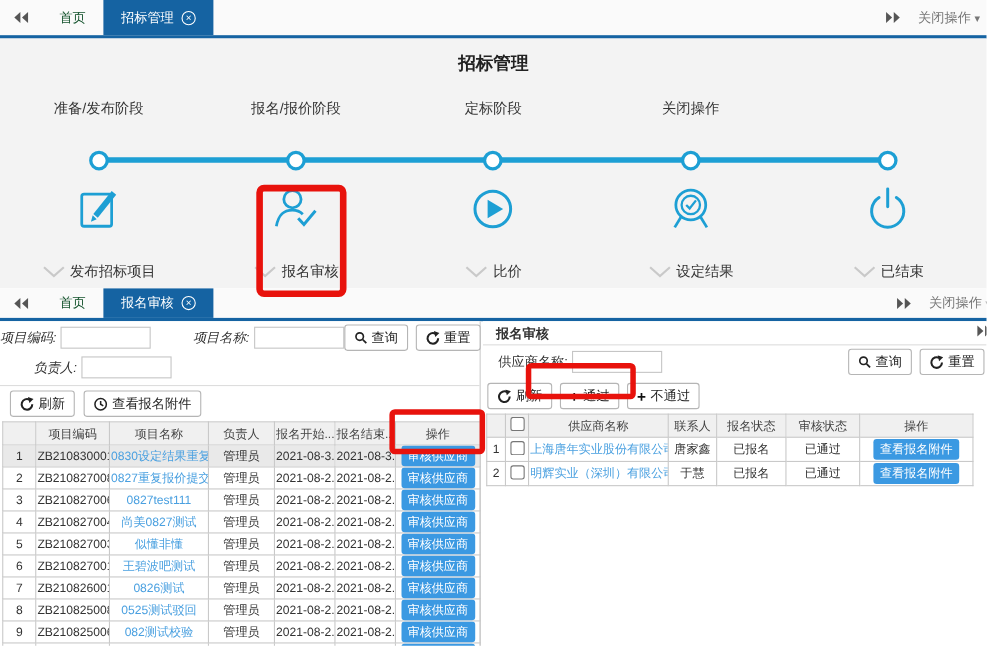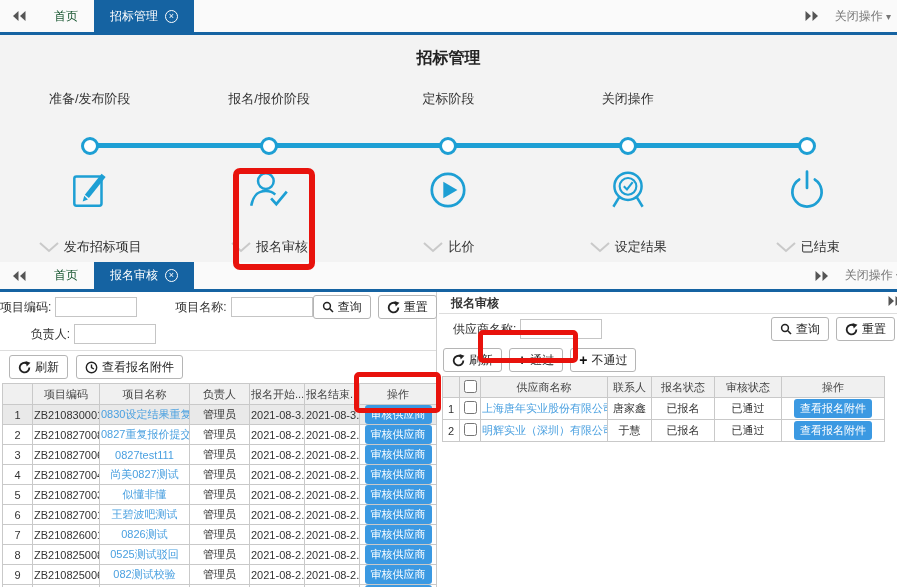--- a/index.html
+++ b/index.html
@@ -34,21 +34,21 @@
   .dot { width:18px; height:18px; background:#fff; border:3px solid #1d9fd4; border-radius:50%; position:relative; z-index:2; }
   .icons { top:130px; height:50px; }
   .actions { top:203px; }
   .action-cell { gap:4px; }
   .action-label { font-size:13px; color:#333; cursor:pointer; }
   
   .panels { position:absolute; top:292px; left:0; right:0; bottom:0; display:flex; }
   .left-panel  { width:437px; border-right:1px solid #ccc; background:#fff; }
   .right-panel { flex:1; margin-left:2px; background:#fff; position:relative; overflow:hidden; }
   .filter-row { display:flex; align-items:center; height:24px; margin-top:3px; }
-  .flabel { width:70px; text-align:right; margin-right:4px; color:#333; white-space:nowrap; }
+  .flabel { width:70px; text-align:right; margin-right:4px; color:#333; white-space:nowrap;font-style:italic; }
   .ftext { width:82px; height:20px; border:1px solid #c5c5c5; background:#fff; }
   .lbl2 { width:62px; margin-left:38px; }
   .btn { display:inline-flex; align-items:center; gap:4px; height:24px; padding:0 8px;
          background:#fff; border:1px solid #b5b5b5; border-radius:3px; color:#222; cursor:pointer; white-space:nowrap; }
   .search-group { margin-left:auto; margin-right:8px; display:flex; gap:7px; }
   .toolbar { display:flex; gap:8px; padding:4px 0 4px 9px; border-top:1px solid #ddd; margin-top:4px; }
   .plus { font-weight:bold; font-size:14px; color:#111; line-height:1; }
   
   table { border-collapse:collapse; table-layout:fixed; font-size:11px; }
   th,td { border:1px solid #c9c9c9; text-align:center; overflow:hidden; white-space:nowrap; padding:0 1px; }

